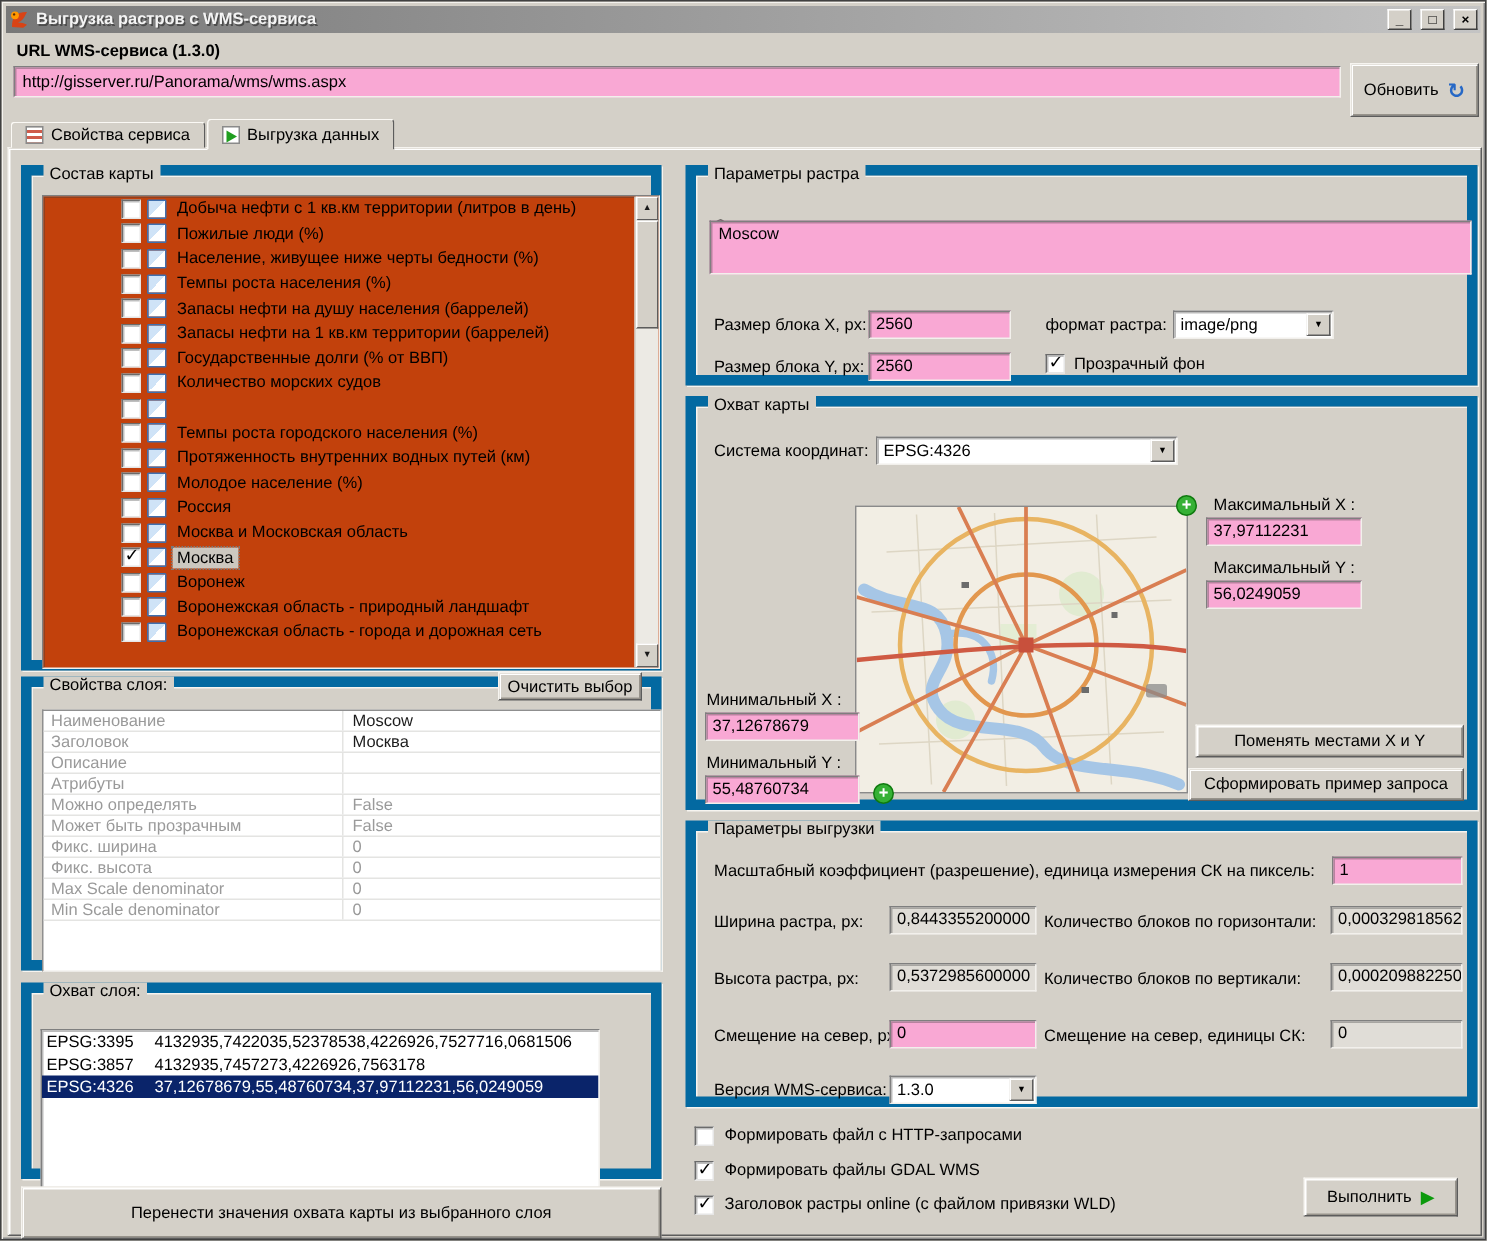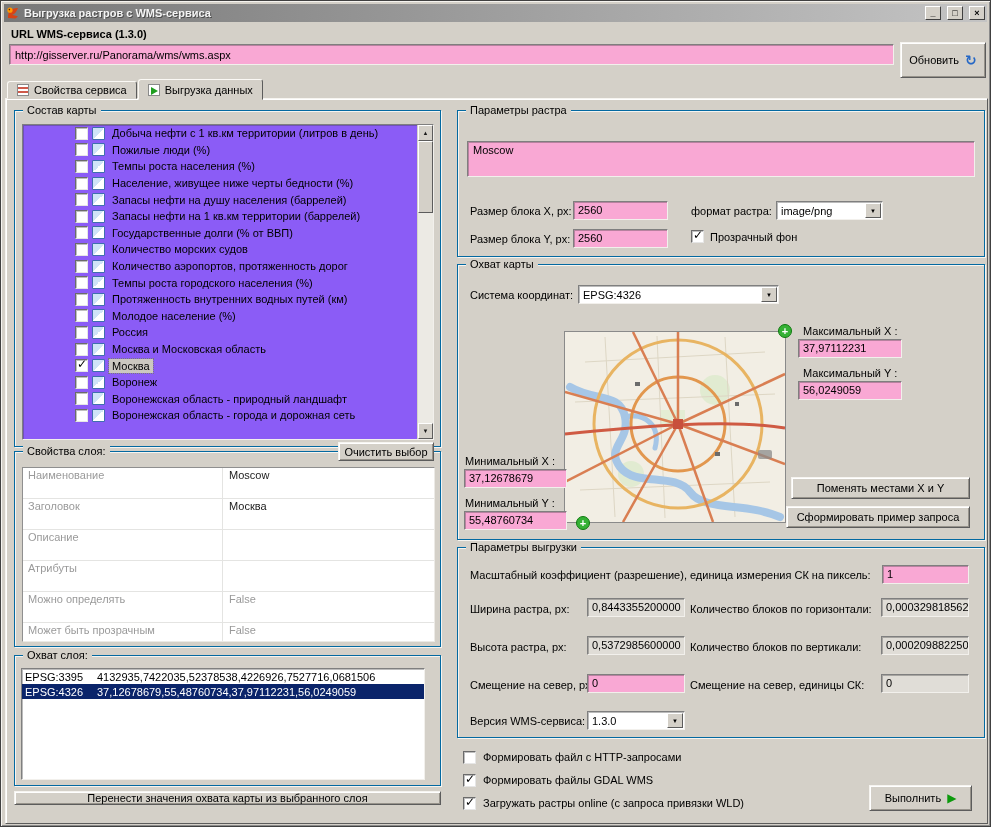--- a/index.html
+++ b/index.html
@@ -25,41 +25,41 @@
   .tab{display:flex;align-items:center;gap:5px;height:18px;padding:0 9px;background:#d4d0c8;
        border:1px solid;border-color:#fbf9f5 #5c5c5c #d4d0c8 #fbf9f5;border-radius:3px 3px 0 0;margin-right:1px}
   .tab.active{height:21px;margin-bottom:-1px;z-index:4}
   .icon-service{width:12px;height:12px;border:1px solid #8a8a8a;flex:none;
        background:repeating-linear-gradient(0deg,#fff 0 2px,#cf5a4a 2px 4px)}
   .icon-export{position:relative;width:12px;height:12px;border:1px solid #8a8a8a;background:#fff;flex:none}
   .icon-export::after{content:"";position:absolute;left:2px;top:2px;border-left:7px solid #1f9e1f;
        border-top:4px solid transparent;border-bottom:4px solid transparent}
   .tabpanel{position:absolute;left:4px;top:97px;width:983px;height:726px;background:#d4d0c8;
        border:1px solid;border-color:#f6f4f0 #5c5c5c #5c5c5c #f6f4f0;box-shadow:inset 1px 1px 0 #fff;z-index:2}
-  .groupbox{position:absolute;border:1px solid #0369a1;box-shadow:inset 1px 1px 0 #f6f4f0, 1px 1px 0 #f6f4f0}
+  .groupbox{position:absolute;border:7px solid #0369a1;box-shadow:inset 1px 1px 0 #f6f4f0, 1px 1px 0 #f6f4f0}
   .legend{position:absolute;top:-7px;left:8px;background:#d4d0c8;padding:0 4px;line-height:13px;white-space:nowrap}
   
-  .tree{position:absolute;background:#8b5cf6;overflow:hidden}
+  .tree{position:absolute;background:#c2410c;overflow:hidden}
   .tree-row{height:16.6px;display:flex;align-items:center;gap:4px;padding-left:52px;white-space:nowrap}
   .cb{width:13px;height:13px;background:#fff;border:1px solid;border-color:#6b6b6b #e6e6e6 #e6e6e6 #6b6b6b;
       box-shadow:inset 1px 1px 0 rgba(0,0,0,.25);flex:none;position:relative}
   .checked > .cb::after, .tree-row.checked .cb::after, .opt-row.checked .cb::after, .opt-inline.checked .cb::after{
       content:"✓";position:absolute;left:1px;top:-2px;font-size:12px;font-weight:bold;color:#000;line-height:1}
   .layer-icon{width:13px;height:13px;flex:none;border:1px solid #3f6fae;border-radius:1px;
       background:linear-gradient(135deg,#cfe3f7 0 50%,#ffffff 50% 100%)}
   .tree-label{padding:0 3px;line-height:14px}
   .tree-row.selected .tree-label{background:#ccc8c0;outline:1px dotted #7a7a7a}
   .vscroll{position:absolute;right:0;top:0;bottom:0;width:16px;background:#eceae4;display:flex;flex-direction:column;border-left:1px solid #d6d3cc}
   .scroll-btn{height:16px;flex:none;background:#d4d0c8;border:1px solid;border-color:#fff #5c5c5c #5c5c5c #fff;
       display:flex;align-items:center;justify-content:center;font-size:6px;line-height:1;color:#1a1a1a}
   .scroll-thumb{height:72px;flex:none;background:#d4d0c8;border:1px solid;border-color:#fff #5c5c5c #5c5c5c #fff}
   .scroll-spacer{flex:1}
   
   .propgrid{position:absolute;background:#fff;border:1px solid;border-color:#8f8f8f #eceae6 #eceae6 #8f8f8f;overflow:hidden}
-  .prop-row{display:flex;height:31px;border-bottom:1px solid #e4e4e2}
+  .prop-row{display:flex;height:14px;border-bottom:1px solid #e4e4e2}
   .prop-name{width:200px;flex:none;color:#9a9a9a;padding:1px 5px;border-right:1px solid #e4e4e2;white-space:nowrap;overflow:hidden}
   .prop-value{flex:1;padding:1px 6px;color:#1c1c1c;white-space:nowrap;overflow:hidden}
   .prop-row.dim .prop-value{color:#9a9a9a}
   
   .listbox{position:absolute;background:#fff;overflow:hidden}
   .list-row{display:flex;height:15px;align-items:center;padding:0 3px;white-space:nowrap}
   .epsg-code{width:72px;flex:none}
   .list-row.selected{background:#0a246a;color:#fff}
   
   .field{position:absolute;height:19px;padding:1px 4px;white-space:nowrap;overflow:hidden;line-height:15px}
@@ -136,32 +136,32 @@
 
             <div class="tree-row">
               <span class="cb"></span>
               <span class="layer-icon"></span>
               <span class="tree-label">Пожилые люди (%)</span>
             </div>
 
             <div class="tree-row">
               <span class="cb"></span>
               <span class="layer-icon"></span>
+              <span class="tree-label">Население, живущее ниже черты бедности (%)</span>
+            </div>
+
+            <div class="tree-row">
+              <span class="cb"></span>
+              <span class="layer-icon"></span>
               <span class="tree-label">Темпы роста населения (%)</span>
             </div>
 
             <div class="tree-row">
               <span class="cb"></span>
               <span class="layer-icon"></span>
-              <span class="tree-label">Население, живущее ниже черты бедности (%)</span>
-            </div>
-
-            <div class="tree-row">
-              <span class="cb"></span>
-              <span class="layer-icon"></span>
               <span class="tree-label">Запасы нефти на душу населения (баррелей)</span>
             </div>
 
 
             <div class="tree-row">
               <span class="cb"></span>
               <span class="layer-icon"></span>
               <span class="tree-label">Запасы нефти на 1 кв.км территории (баррелей)</span>
             </div>
 
@@ -173,21 +173,20 @@
 
             <div class="tree-row">
               <span class="cb"></span>
               <span class="layer-icon"></span>
               <span class="tree-label">Количество морских судов</span>
             </div>
 
             <div class="tree-row">
               <span class="cb"></span>
               <span class="layer-icon"></span>
-              <span class="tree-label">Количество аэропортов, протяженность дорог</span>
             </div>
 
             <div class="tree-row">
               <span class="cb"></span>
               <span class="layer-icon"></span>
               <span class="tree-label">Темпы роста городского населения (%)</span>
             </div>
 
             <div class="tree-row">
               <span class="cb"></span>
@@ -305,37 +304,41 @@
 
           <div class="prop-row dim">
             <span class="prop-name">Min Scale denominator</span>
             <span class="prop-value">0</span>
           </div>
         </div>
     </div>
 
     <div class="groupbox" style="left:8px;top:556px;width:427px;height:131px">
       <span class="legend">Охват слоя:</span>
-      <div class="listbox sunken" style="left:6px;top:12px;width:404px;height:112px">
+      <div class="listbox sunken" style="left:6px;top:24px;width:373px;height:112px">
 
           <div class="list-row">
             <span class="epsg-code">EPSG:3395</span>
             <span class="epsg-coords">4132935,7422035,52378538,4226926,7527716,0681506</span>
           </div>
 
+          <div class="list-row">
+            <span class="epsg-code">EPSG:3857</span>
+            <span class="epsg-coords">4132935,7457273,4226926,7563178</span>
+          </div>
 
 
           <div class="list-row selected">
             <span class="epsg-code">EPSG:4326</span>
             <span class="epsg-coords">37,12678679,55,48760734,37,97112231,56,0249059</span>
           </div>
         </div>
     </div>
 
-    <button class="btn" style="left:8px;top:692px;width:427px;height:14px">
+    <button class="btn" style="left:8px;top:692px;width:427px;height:35px">
       <span>Перенести значения охвата карты из выбранного слоя</span>
     </button>
 
     <div class="groupbox" style="left:451px;top:11px;width:528px;height:147px">
       <span class="legend">Параметры растра</span>
       <div class="lbl" style="left:12px;top:28px">Слои:</div>
       <div class="bigfield sunken" style="left:9px;top:30px;width:508px;height:36px">Moscow</div>
       <div class="lbl" style="left:12px;top:94px">Размер блока X, px:</div>
       <div class="field sunken" style="left:115px;top:90px;width:95px">2560</div>
       <div class="lbl" style="left:233px;top:94px">формат растра:</div>
@@ -443,21 +446,21 @@
           <span>Формировать файл с HTTP-запросами</span>
         </div>
 
         <div class="opt-row checked">
           <span class="cb"></span>
           <span>Формировать файлы GDAL WMS</span>
         </div>
 
         <div class="opt-row checked">
           <span class="cb"></span>
-          <span>Загружать растры online (с запроса привязки WLD)</span>
+          <span>Заголовок растры online (с файлом привязки WLD)</span>
         </div>
       </div>
 
     <button class="btn bold" style="left:863px;top:686px;width:103px;height:26px">
       <span>Выполнить</span>
       <span class="exec-icon">▶</span>
     </button>
 
   </div>
 </div>

